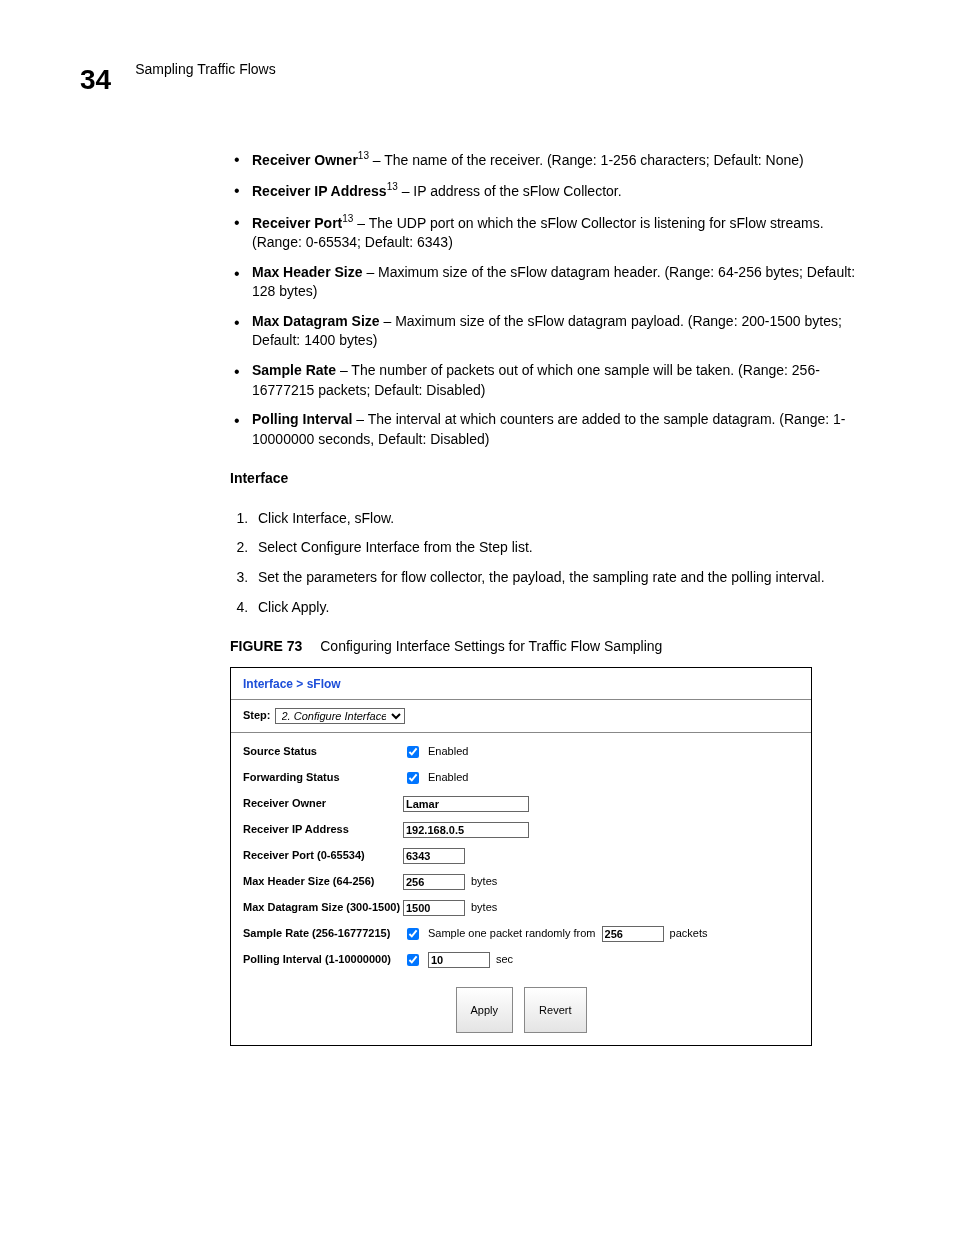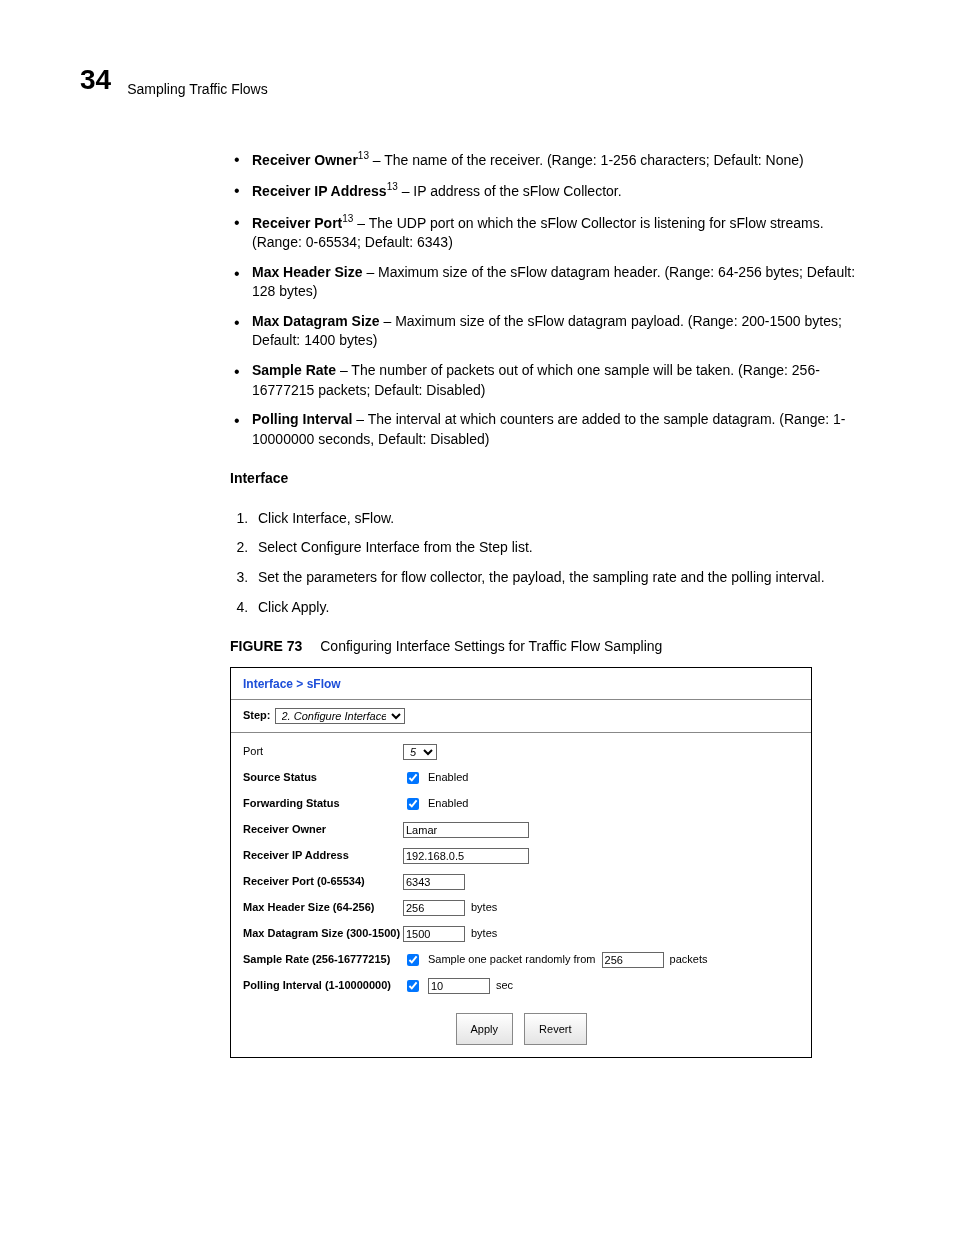--- a/index.html
+++ b/index.html
@@ -8,22 +8,22 @@
     color: #000;
     background: #fff;
     margin: 0;
     padding: 60px 80px 40px 80px;
     width: 954px;
     box-sizing: border-box;
     line-height: 1.4;
   }
   .page-header {
     display: flex;
-    align-items: flex-end;
-    gap: 16px;
+    align-items: flex-start;
+    gap: 24px;
     margin-bottom: 50px;
   }
   .chapter-num {
     font-size: 28px;
     font-weight: bold;
   }
   .chapter-title {
     font-size: 14px;
   }
   .content {
@@ -113,33 +113,34 @@
     background: #fff;
     padding: 0 2px;
     font-style: italic;
   }
   .inp {
     border: 1px solid #666;
     font-size: 11px;
     height: 14px;
     padding: 0 2px;
     background: #fff;
+    font-weight: bold;
   }
   .cb {
     width: 12px; height: 12px;
   }
   .btnrow {
     text-align: center;
     padding: 6px 0 12px 0;
   }
   .btn {
     border: 1px solid #888;
     background: linear-gradient(#fff,#e4e4e4);
     font-size: 11px;
-    padding: 9px 14px;
+    padding: 16px 14px;
     margin: 0 4px;
     cursor: pointer;
   }
 </style>
 </head>
 <body>
 
 <div class="page-header">
   <span class="chapter-num">34</span>
   <span class="chapter-title">Sampling Traffic Flows</span>
@@ -174,28 +175,20 @@
   <div class="figbox">
     <div class="fig-title">Interface &gt; sFlow</div>
     <div class="fig-step-row">
       <span class="bold">Step:</span>
       <select class="sel" style="width:130px;">
         <option>2. Configure Interface</option>
       </select>
     </div>
     <div class="fig-form">
       <div class="fig-row">
-        <div class="fig-label-cell">Port</div>
-        <div class="fig-val">
-          <select class="sel" style="width:34px;">
-            <option>5</option>
-          </select>
-        </div>
-      </div>
-      <div class="fig-row">
         <div class="fig-label-cell bold">Source Status</div>
         <div class="fig-val">
           <input type="checkbox" class="cb" checked="" style="">
           <span>Enabled</span>
         </div>
       </div>
       <div class="fig-row">
         <div class="fig-label-cell bold">Forwarding Status</div>
         <div class="fig-val">
           <input type="checkbox" class="cb" checked="" style="">

